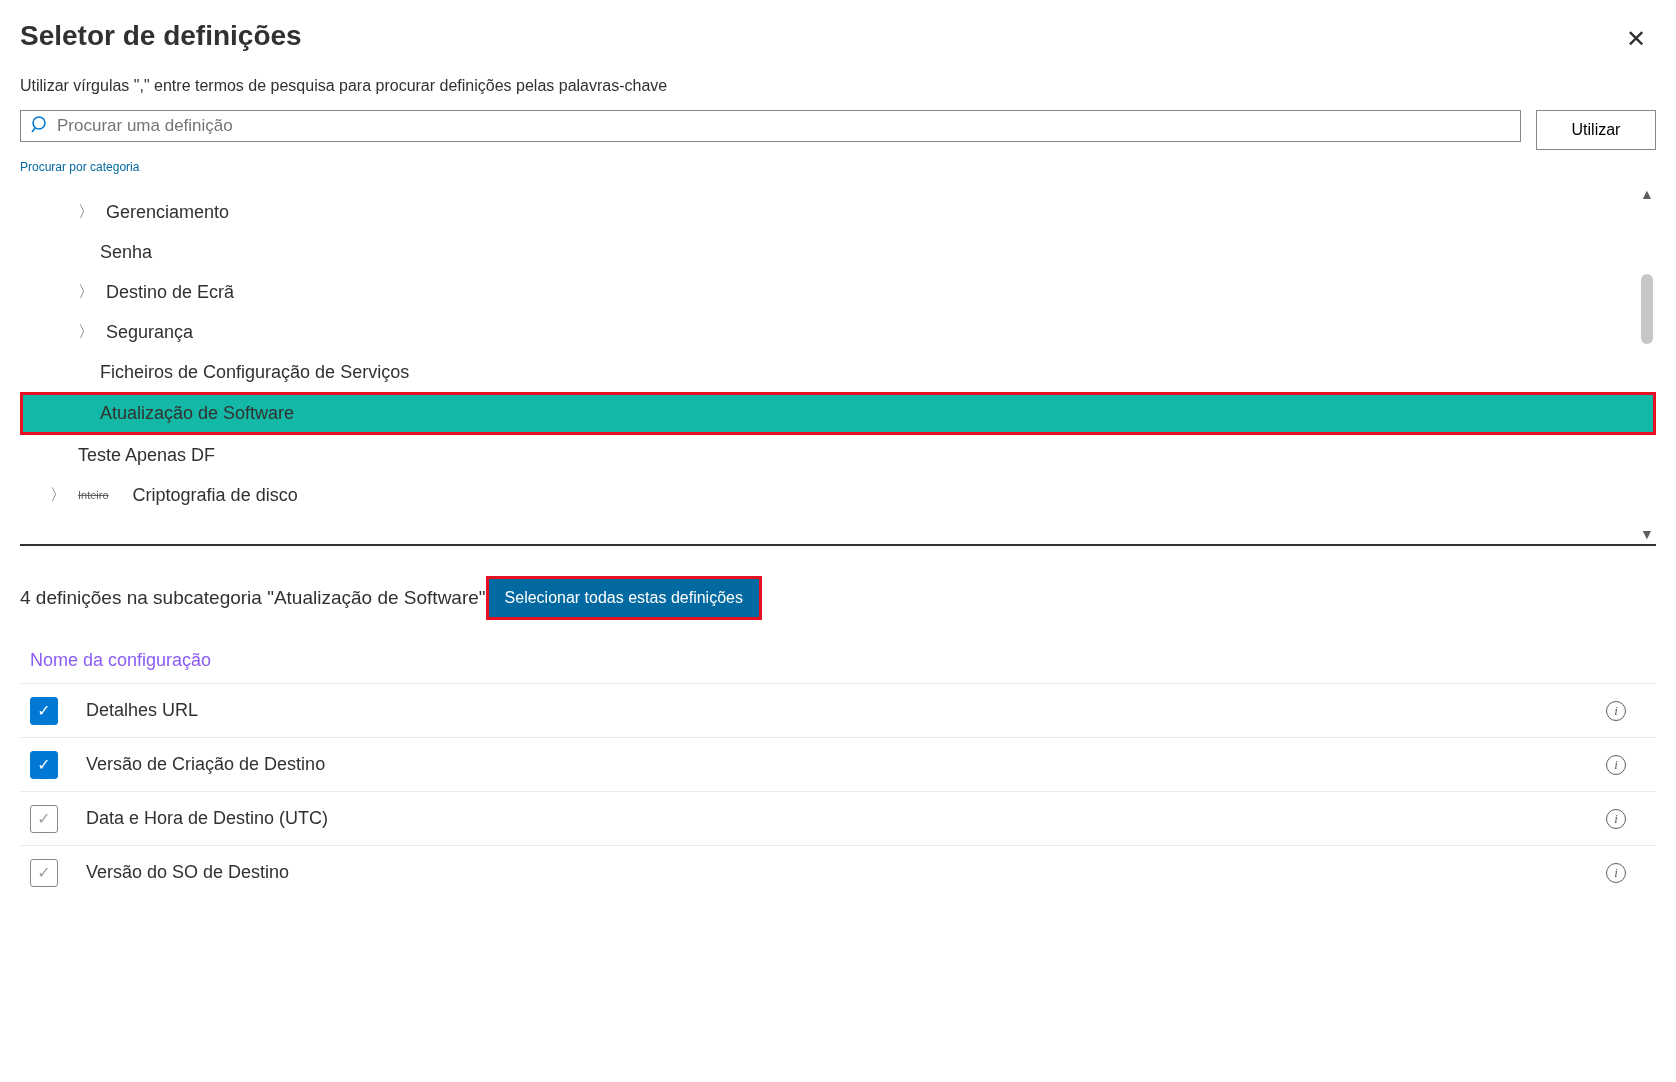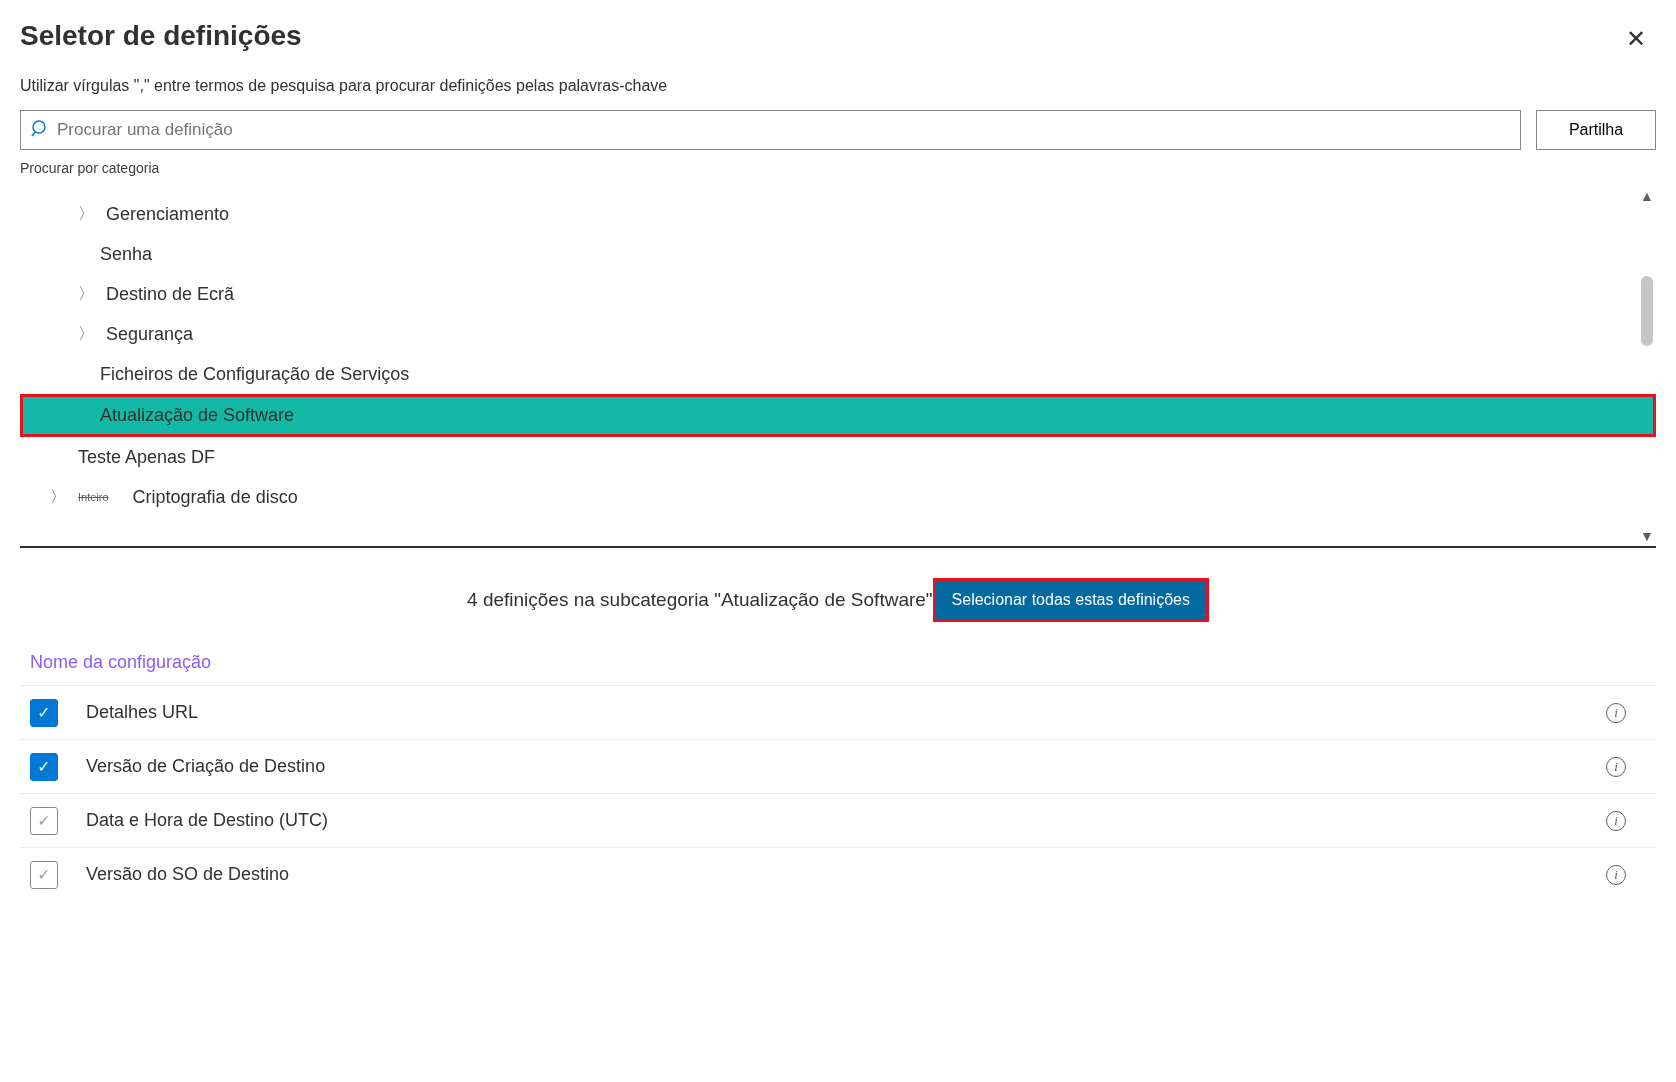--- a/index.html
+++ b/index.html
@@ -42,21 +42,21 @@
     display: flex;
     gap: 15px;
     margin-bottom: 10px;
   }
   .search-box {
     flex: 1;
     display: flex;
     align-items: center;
     border: 1px solid #8a8886;
     padding: 6px 10px;
-    height: 40px;
+    height: 32px;
   }
   .search-icon {
     color: #0078d4;
     margin-right: 8px;
     font-size: 18px;
   }
   .search-input {
     flex: 1;
     border: none;
     outline: none;
@@ -66,22 +66,22 @@
   .search-btn {
     padding: 8px 24px;
     border: 1px solid #8a8886;
     background: #fff;
     font-size: 16px;
     cursor: pointer;
     height: 40px;
     min-width: 120px;
   }
   .browse-label {
-    font-size: 14px;
-    color: #404040;
+    font-size: 12px;
+    color: #0369a1;
     margin-bottom: 10px;
   }
   .tree-container {
     position: relative;
     height: 360px;
     overflow: hidden;
   }
   .tree {
     padding-top: 8px;
   }
@@ -141,21 +141,21 @@
     top: 90px;
     right: 3px;
   }
   .divider-bottom {
     border-top: 2px solid #323130;
     margin-top: 0;
     margin-bottom: 30px;
   }
   .results-header {
     display: flex;
-    justify-content: center;
+    justify-content: flex-start;
     align-items: center;
     margin-bottom: 30px;
   }
   .results-count {
     font-size: 19px;
     color: #323130;
   }
   .select-all-btn {
     background: #0369a1;
     color: #fff;
@@ -239,21 +239,21 @@
   <div class="search-box">
     <span class="search-icon">
       <svg width="18" height="18" viewBox="0 0 18 18" fill="none" stroke="#0078d4" stroke-width="1.5">
         <circle cx="8" cy="8" r="6"></circle>
         <line x1="13" y1="13" x2="3" y2="17" stroke-width="0"></line>
         <line x1="4" y1="13" x2="1" y2="17"></line>
       </svg>
     </span>
     <input type="text" class="search-input" placeholder="Procurar uma definição" style="">
   </div>
-  <button class="search-btn">Partilha</button>
+  <button class="search-btn">Utilizar</button>
 </div>
 
 <p class="browse-label">Procurar por categoria</p>
 
 <div class="tree-container">
   <div class="tree">
     <div class="tree-item level2">
       <span class="chevron">〉</span>
       <span>Gerenciamento</span>
     </div>

